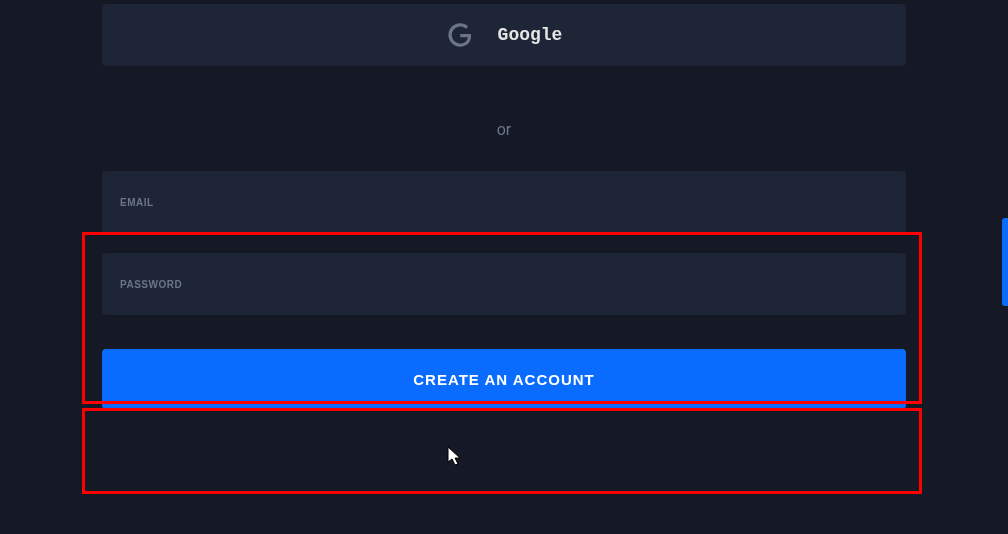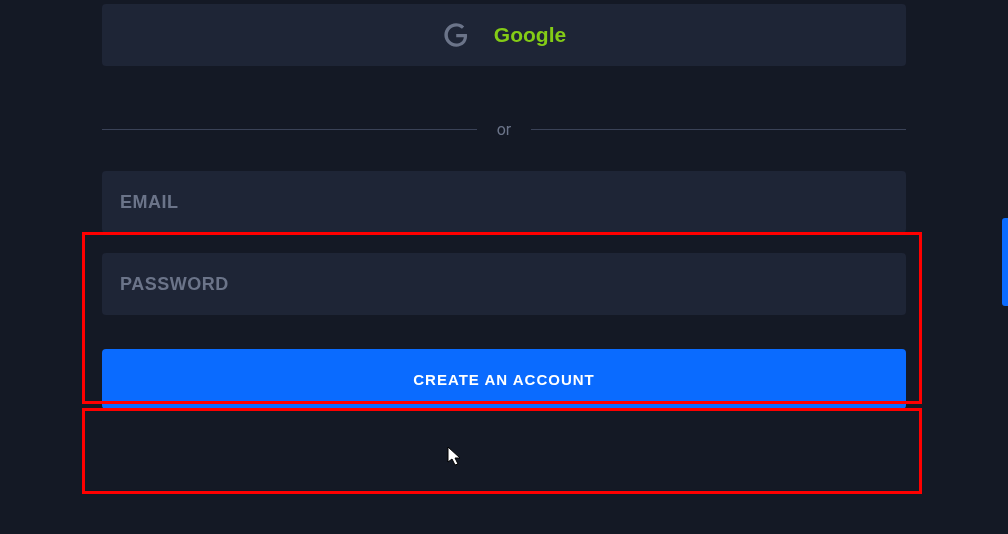--- a/index.html
+++ b/index.html
@@ -37,28 +37,30 @@
       margin-top: 4px;
     }
     .social-icon {
       width: 28px;
       height: 28px;
       display: flex;
       align-items: center;
       justify-content: center;
     }
     .social-label {
-      color: #84cc16;
-      font-size: 21px;
+      color: #e5e5e5;
+      font-size: 18px;
       font-weight: 700;
+      font-family: Liberation Mono, monospace;
     }
     .divider {
       display: flex;
       align-items: center;
       margin: 54px 0 32px 0;
+      flex-direction: column;
     }
     .divider-line {
       flex: 1;
       height: 1px;
       background: #3a4257;
     }
     .divider-text {
       color: #6b7489;
       font-size: 16px;
       padding: 0 20px;
@@ -83,21 +85,21 @@
       pointer-events: none;
       z-index: 10;
     }
     .input-field {
       width: 100%;
       height: 62px;
       background: #1e2536;
       border: none;
       border-radius: 4px;
       color: #8890a3;
-      font-size: 18px;
+      font-size: 10px;
       font-weight: 700;
       letter-spacing: 0.5px;
       padding: 0 18px;
       margin-bottom: 20px;
       outline: none;
     }
     .input-field::placeholder {
       color: #6b7489;
       text-transform: uppercase;
       font-weight: 700;

